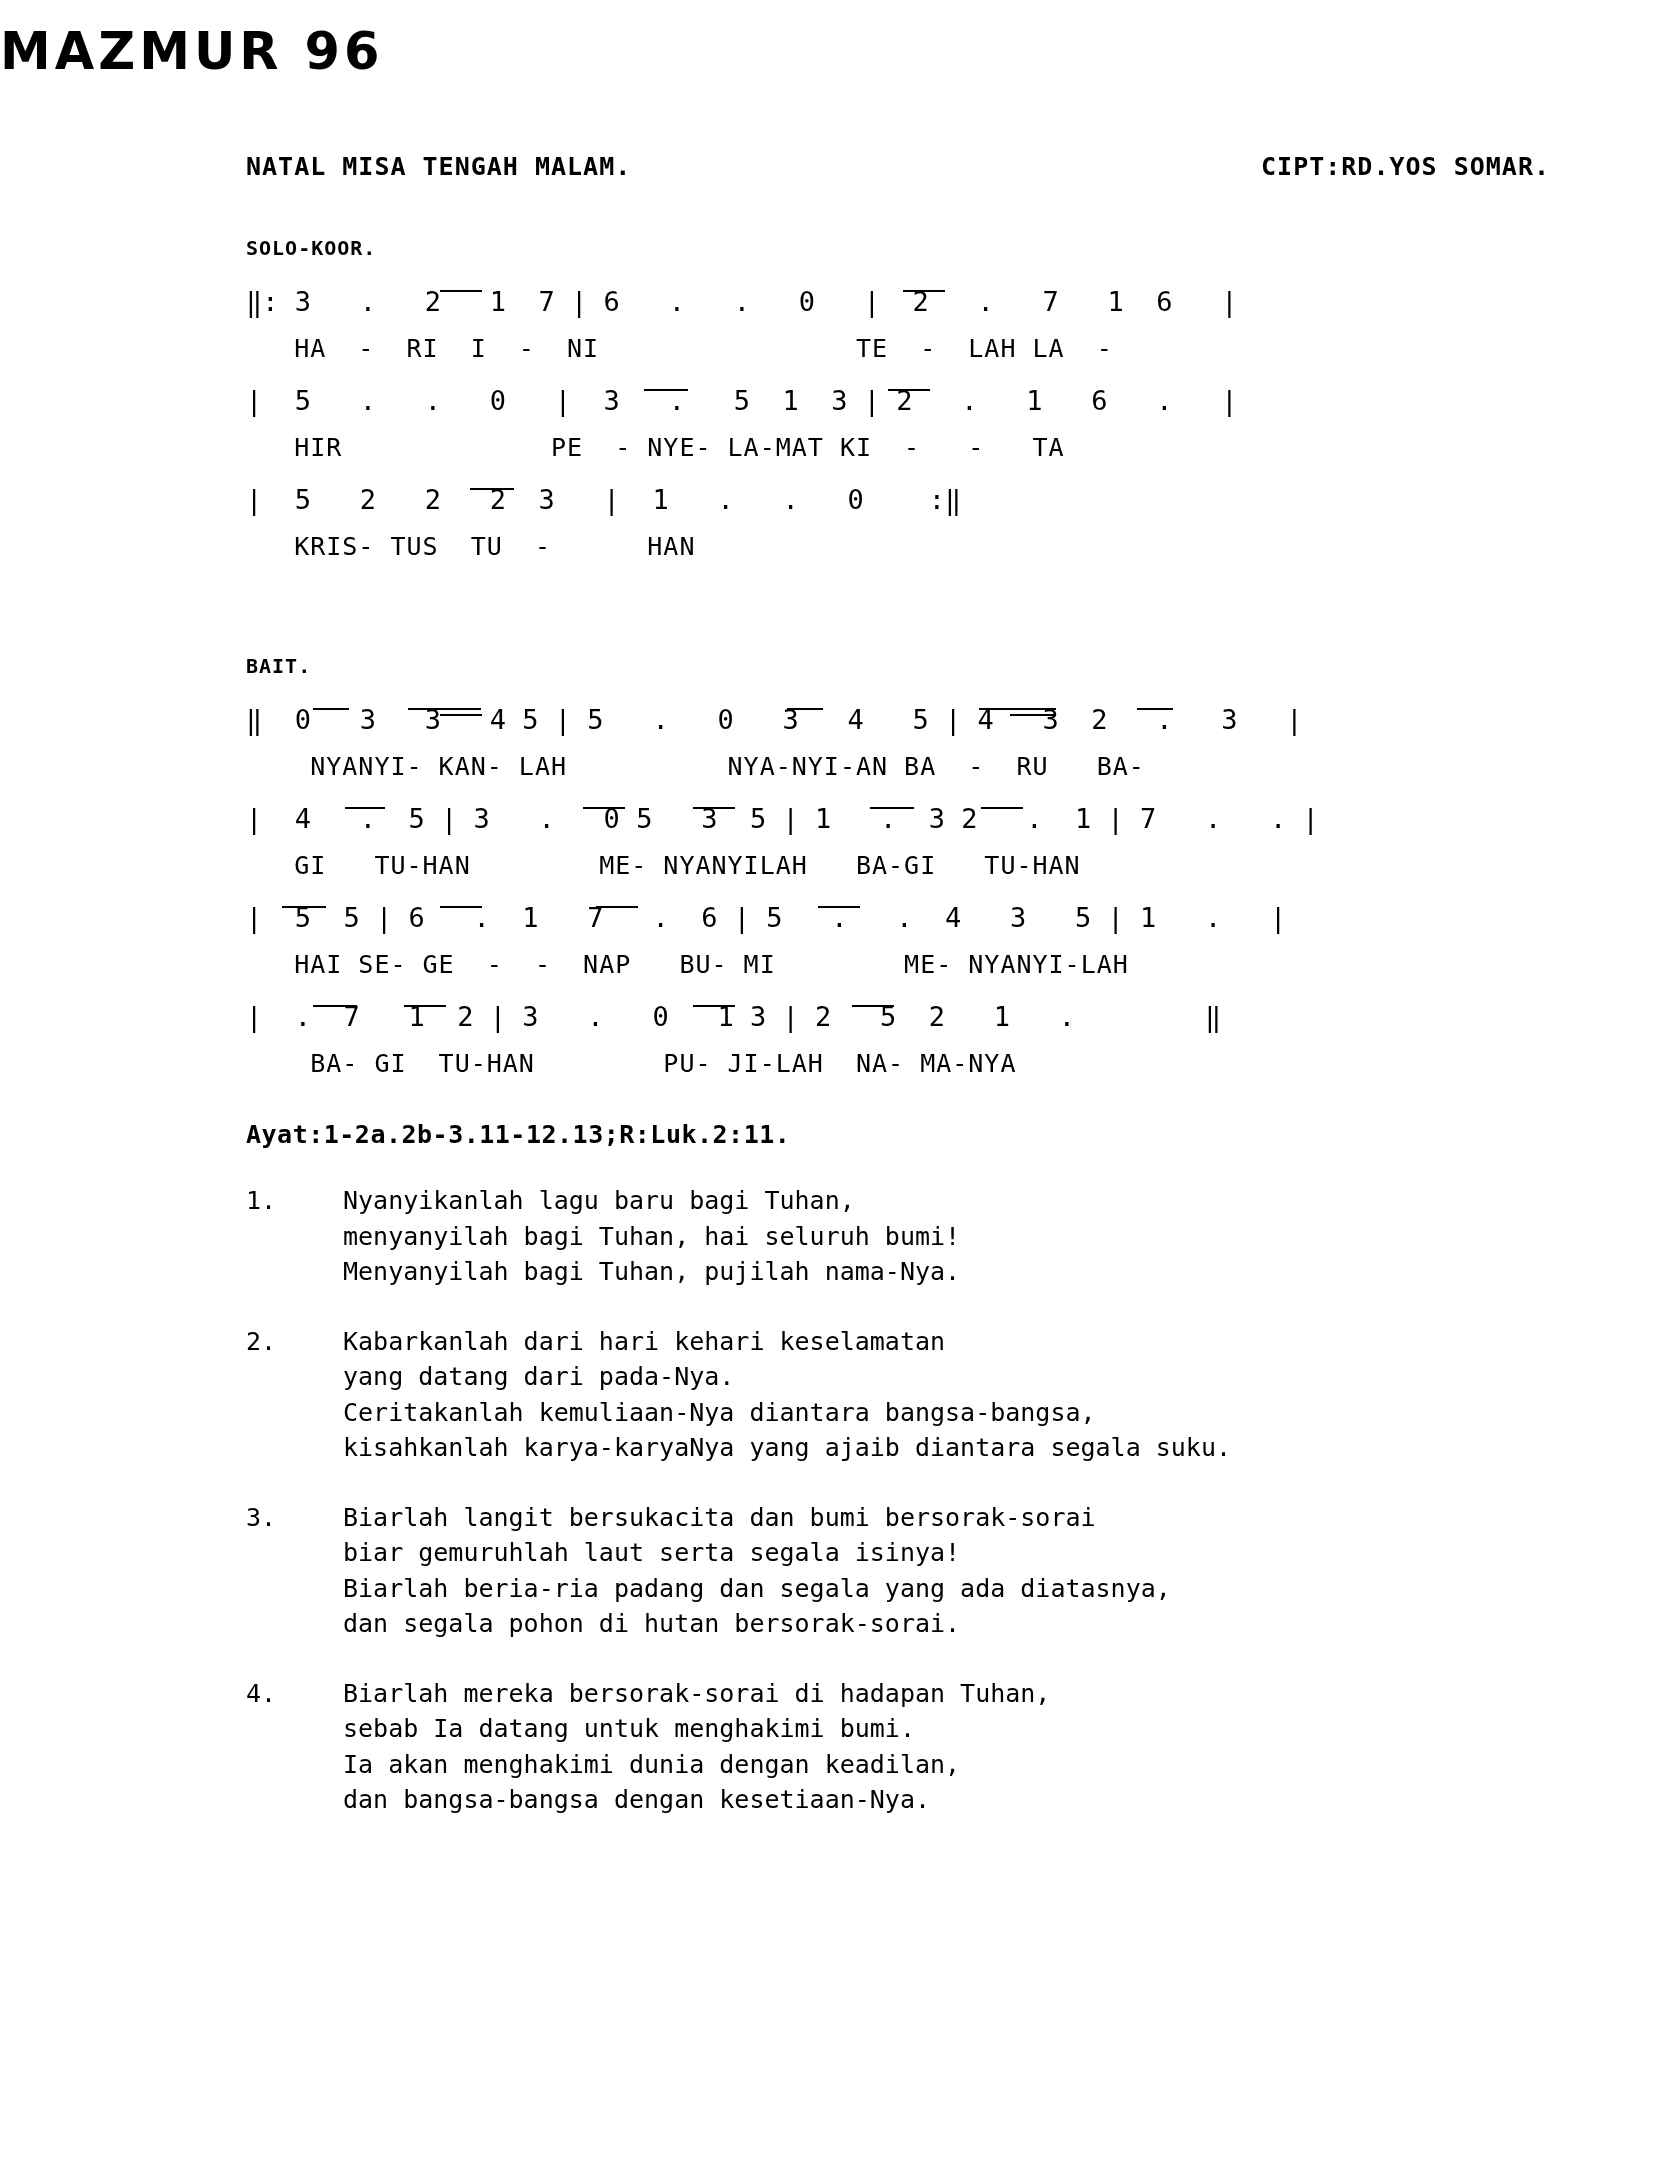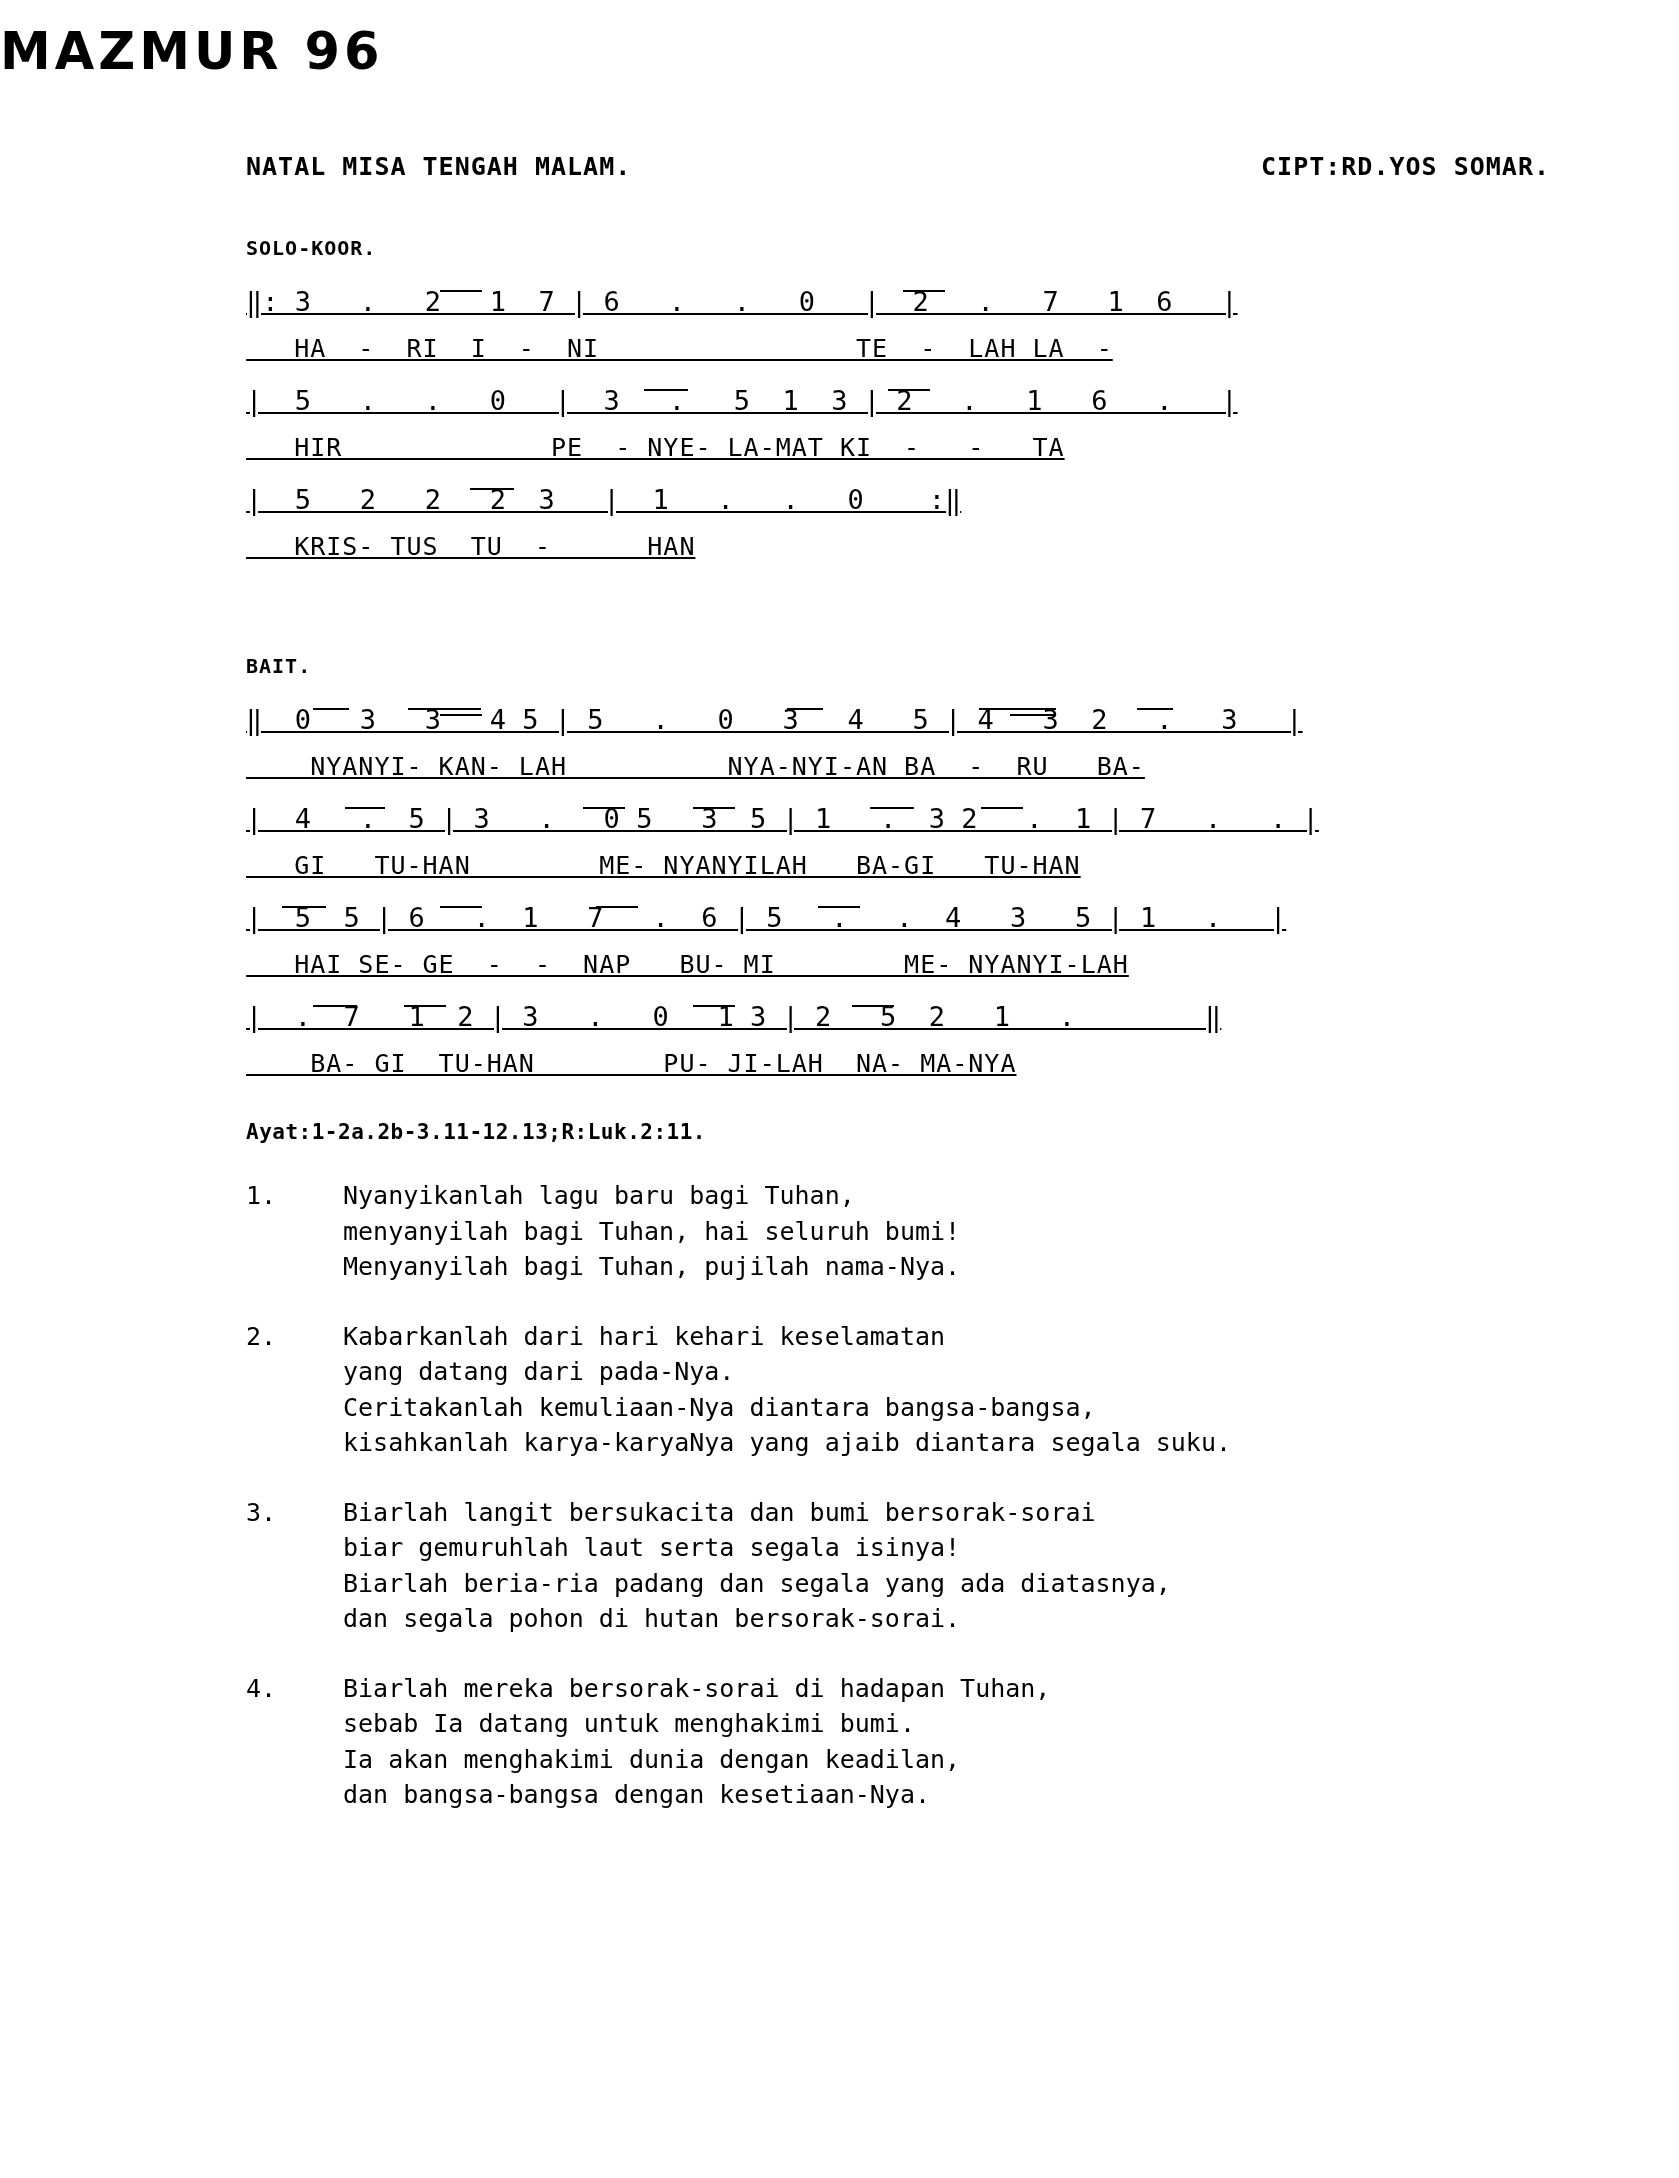--- a/index.html
+++ b/index.html
@@ -47,21 +47,20 @@
   .section-label.bait {
     margin-top: 95px;
   }
   .music-block {
     margin-left: 246px;
     margin-top: 28px;
   }
   .sys {
     margin-bottom: 26px;
     position: relative;
-    text-decoration: underline;
   }
   .notes {
     font-size: 27px;
     letter-spacing: 0px;
     white-space: pre;
     line-height: 1.0;
     height: 40px;
     position: relative;
   }
   .lyr {
@@ -83,21 +82,21 @@
     height: 2px;
     background: #000;
     top: 8px;
   }
   .verses {
     margin-left: 246px;
     margin-top: 8px;
   }
   .ayat {
     font-weight: bold;
-    font-size: 21px;
+    font-size: 25px;
     letter-spacing: 0.5px;
     margin-top: 44px;
     margin-bottom: 0;
   }
   .verse {
     display: flex;
     margin-top: 34px;
     font-size: 25px;
     line-height: 1.42;
   }

